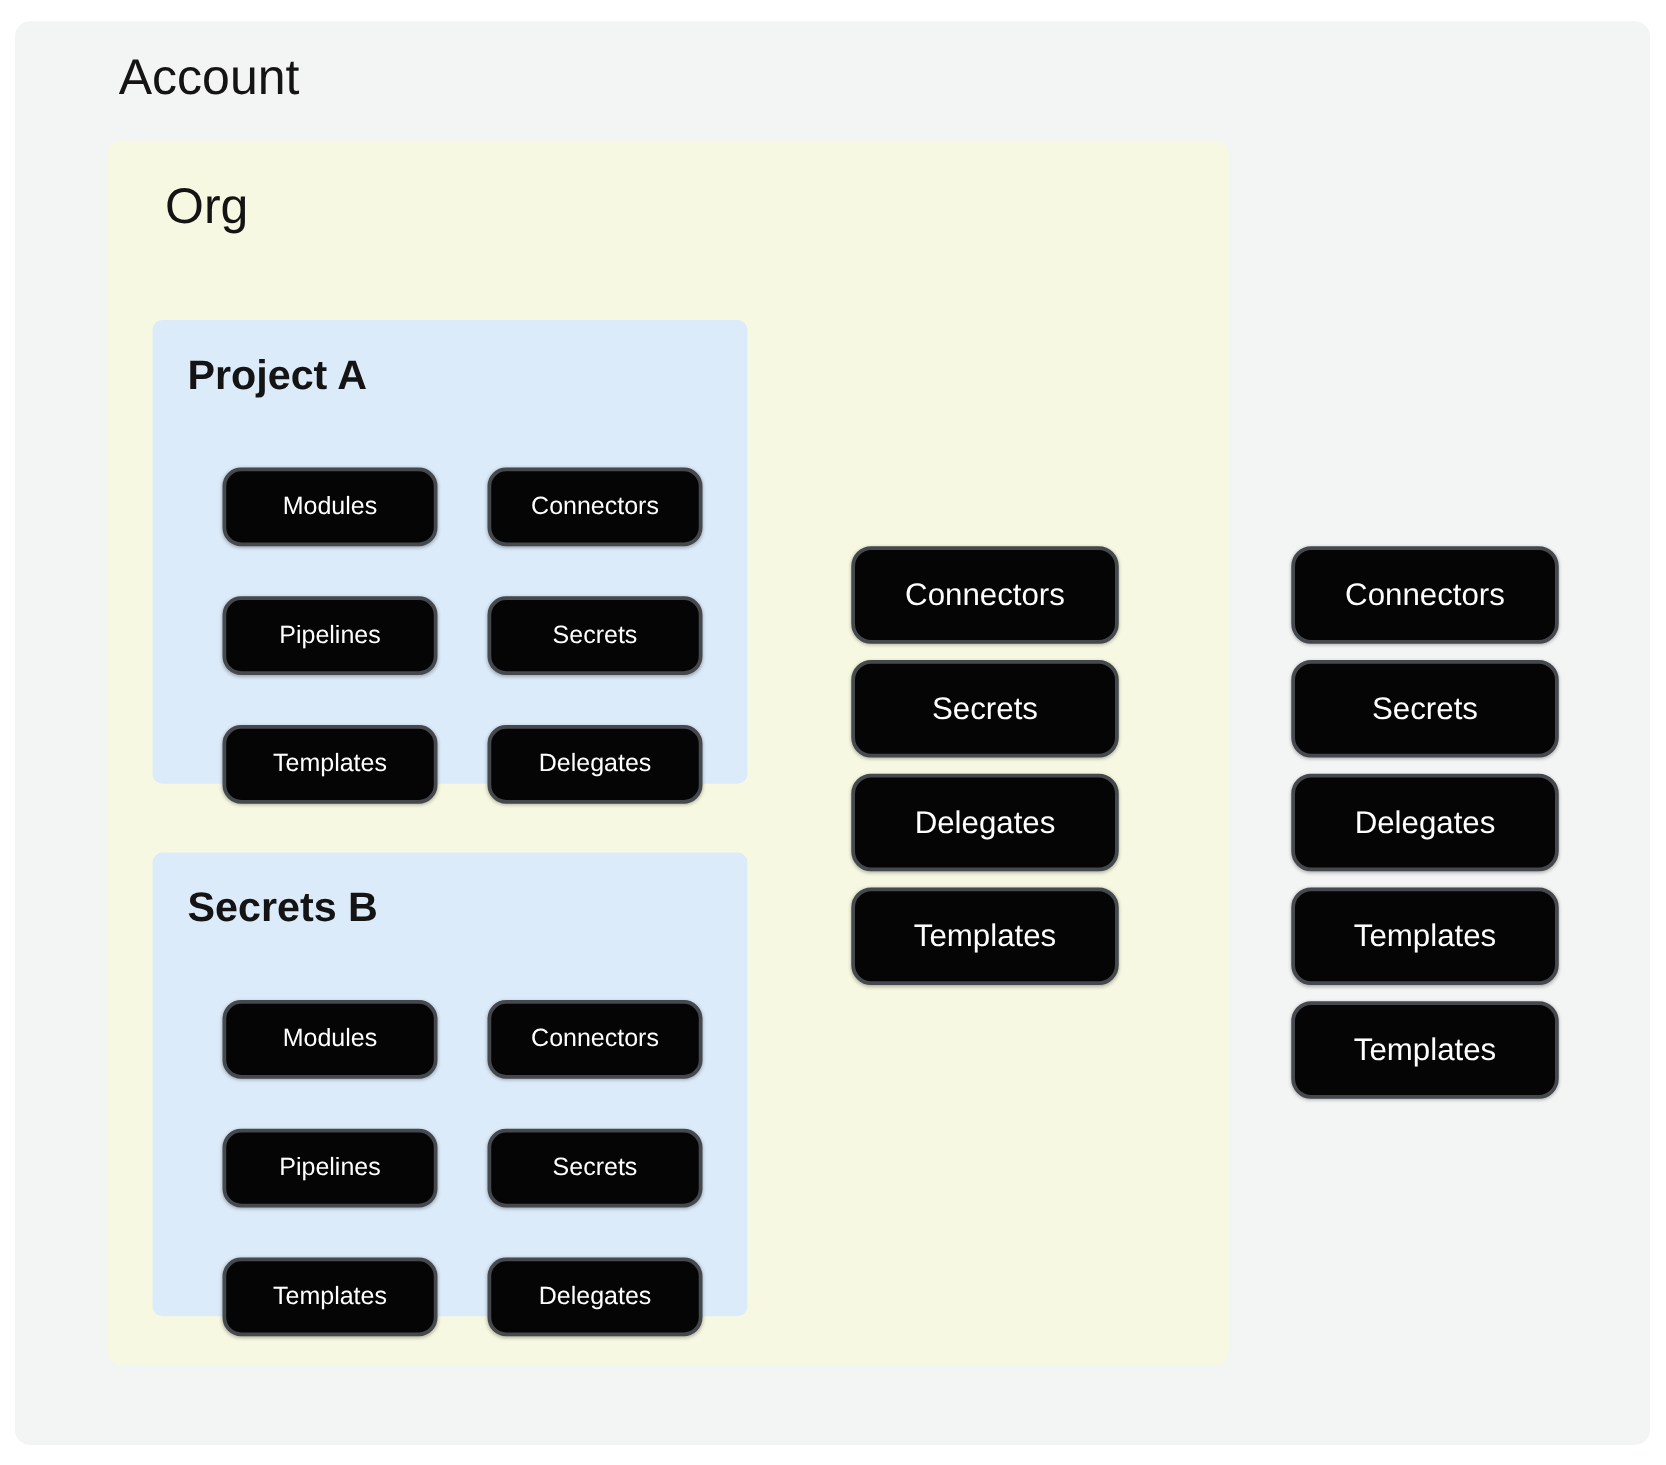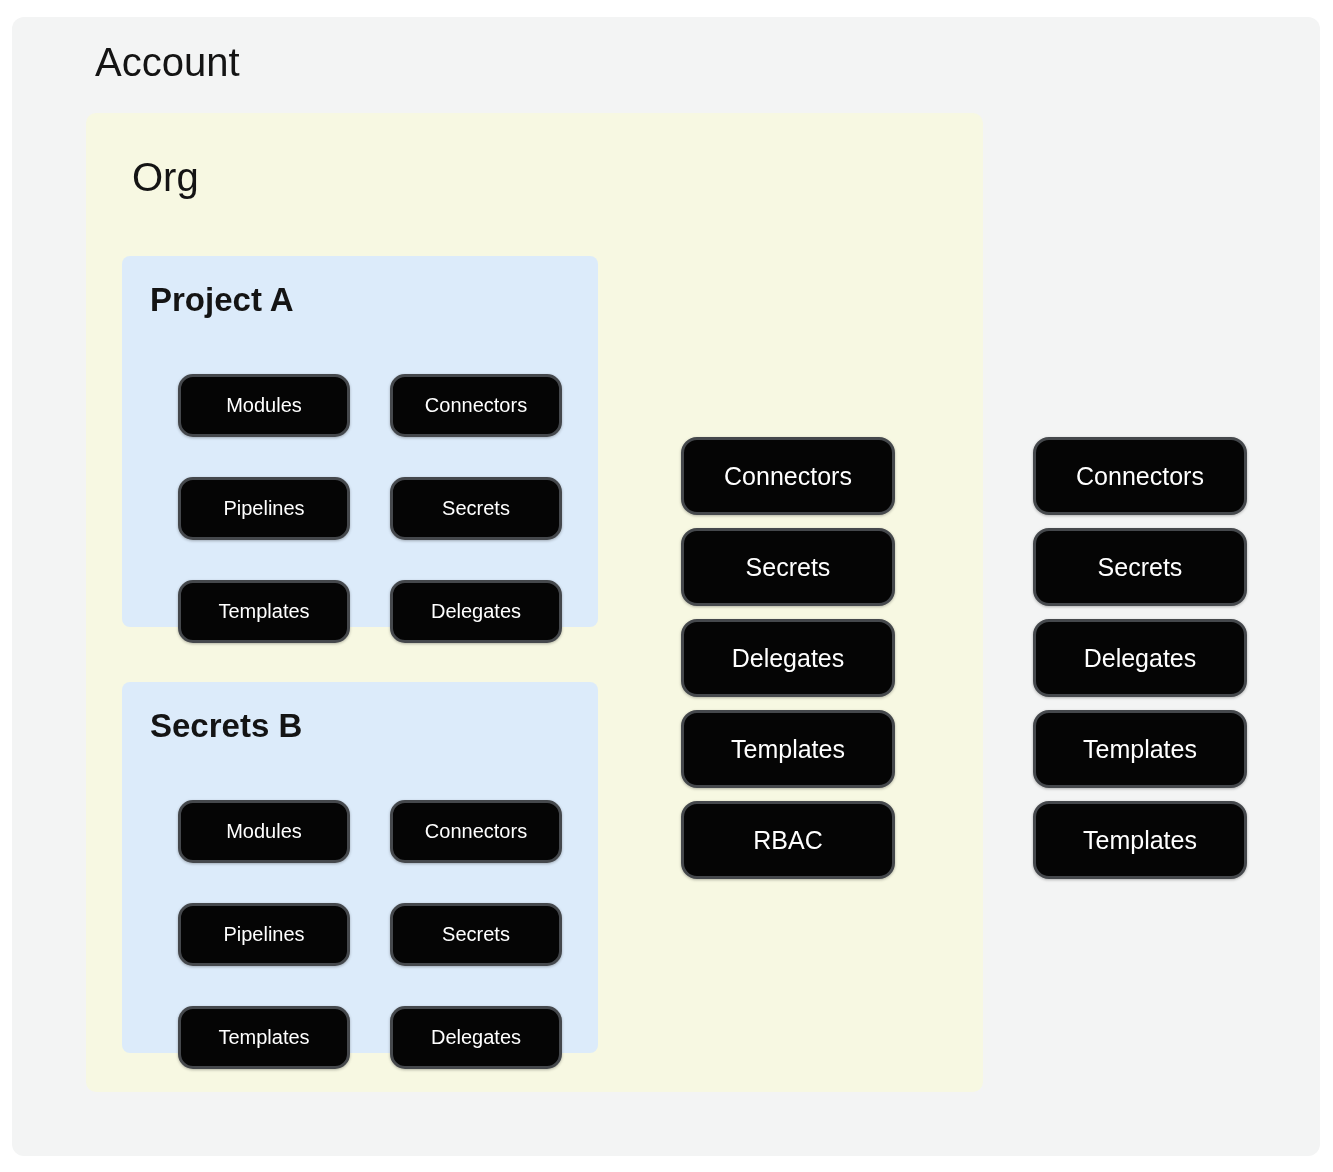--- a/index.html
+++ b/index.html
@@ -29,21 +29,21 @@
   .account-title{
     position:absolute;left:43px;top:21px;
     font-size:40px;line-height:1.2;font-weight:400;margin-left:40px;
   }
 
   .org-box{
     position:absolute;left:74px;top:96px;width:897px;height:979px;
     background:var(--org-bg);border-radius:10px;
   }
   .org-title{
-    position:absolute;left:46px;top:40px;
+    position:absolute;left:46px;top:28px;
     font-size:40px;line-height:1.2;font-weight:400;
   }
 
   .project-card{
     position:absolute;left:36px;width:476px;height:371px;
     background:var(--project-bg);border-radius:8px;
   }
   .project-a{top:143px;}
   .project-b{top:569px;}
   .project-title{
@@ -110,21 +110,20 @@
           <div class="pill pill-sm">Templates</div>
           <div class="pill pill-sm">Delegates</div>
         </div>
       </div>
 
       <div class="org-col">
         <div class="pill pill-lg">Connectors</div>
         <div class="pill pill-lg">Secrets</div>
         <div class="pill pill-lg">Delegates</div>
         <div class="pill pill-lg">Templates</div>
-        <div class="pill pill-lg">RBAC</div>
       </div>
     </div>
 
     <div class="acct-col">
       <div class="pill pill-lg">Connectors</div>
       <div class="pill pill-lg">Secrets</div>
       <div class="pill pill-lg">Delegates</div>
       <div class="pill pill-lg">Templates</div>
       <div class="pill pill-lg">Templates</div>
     </div>

